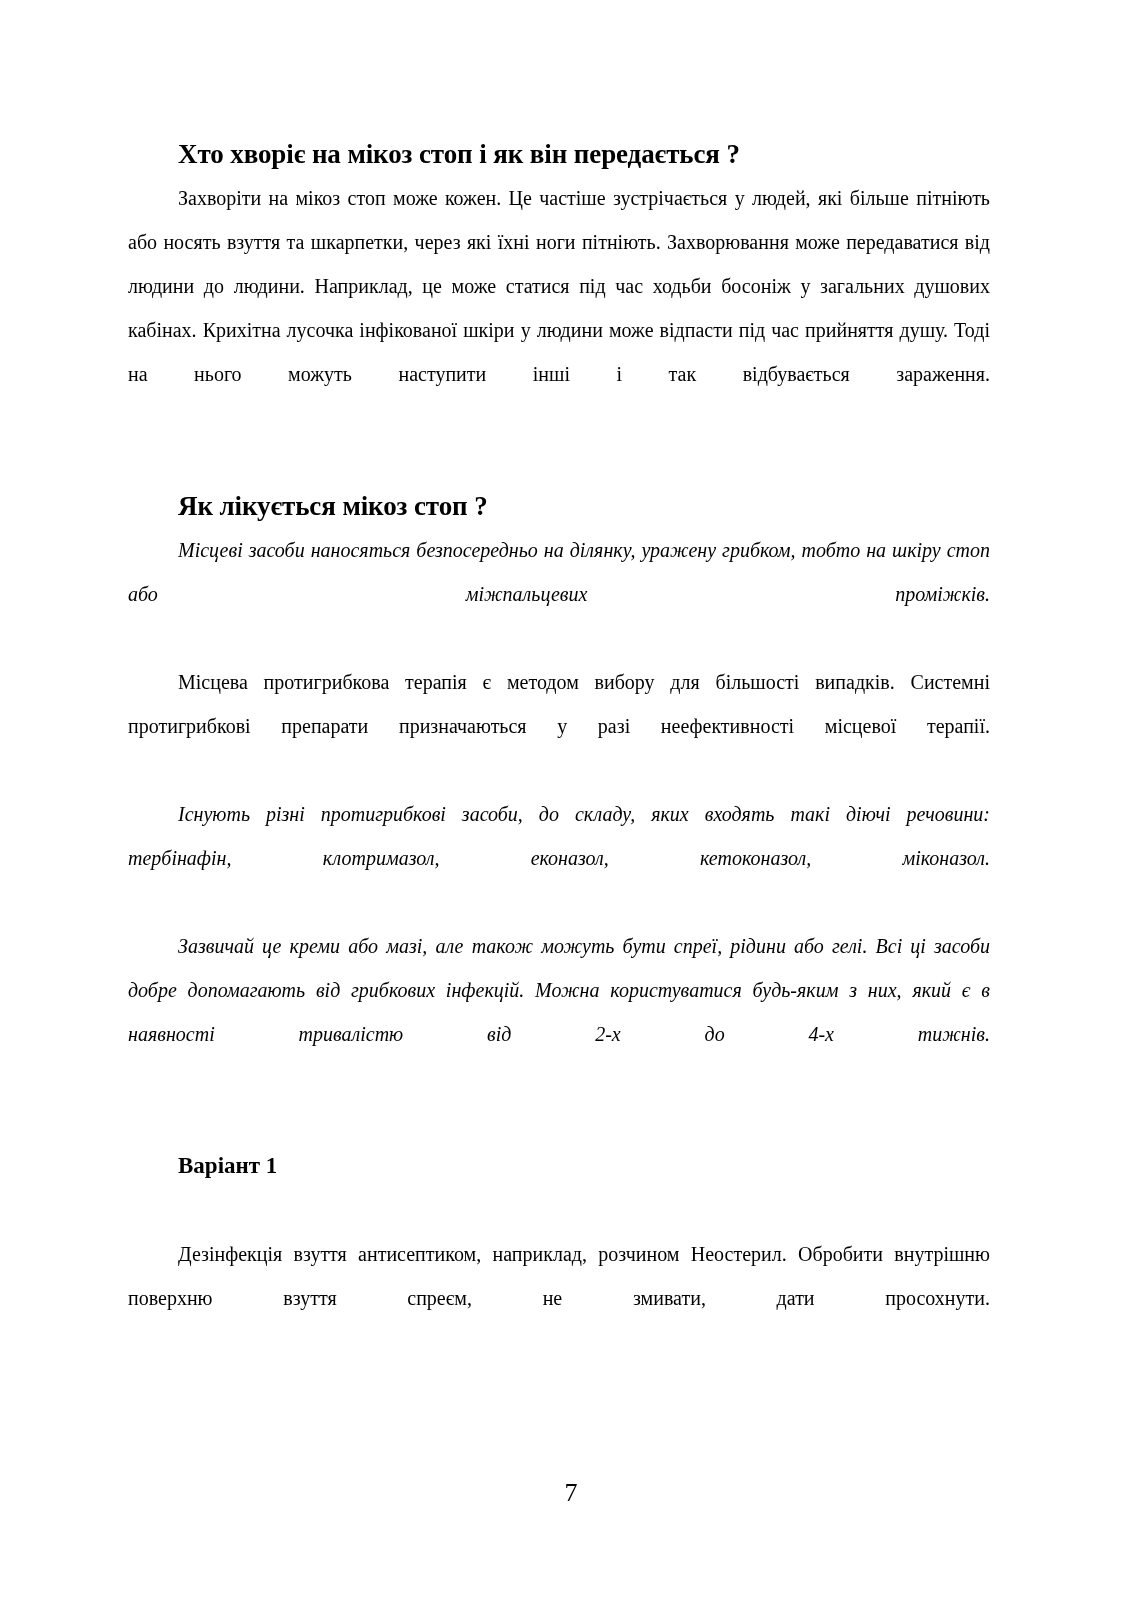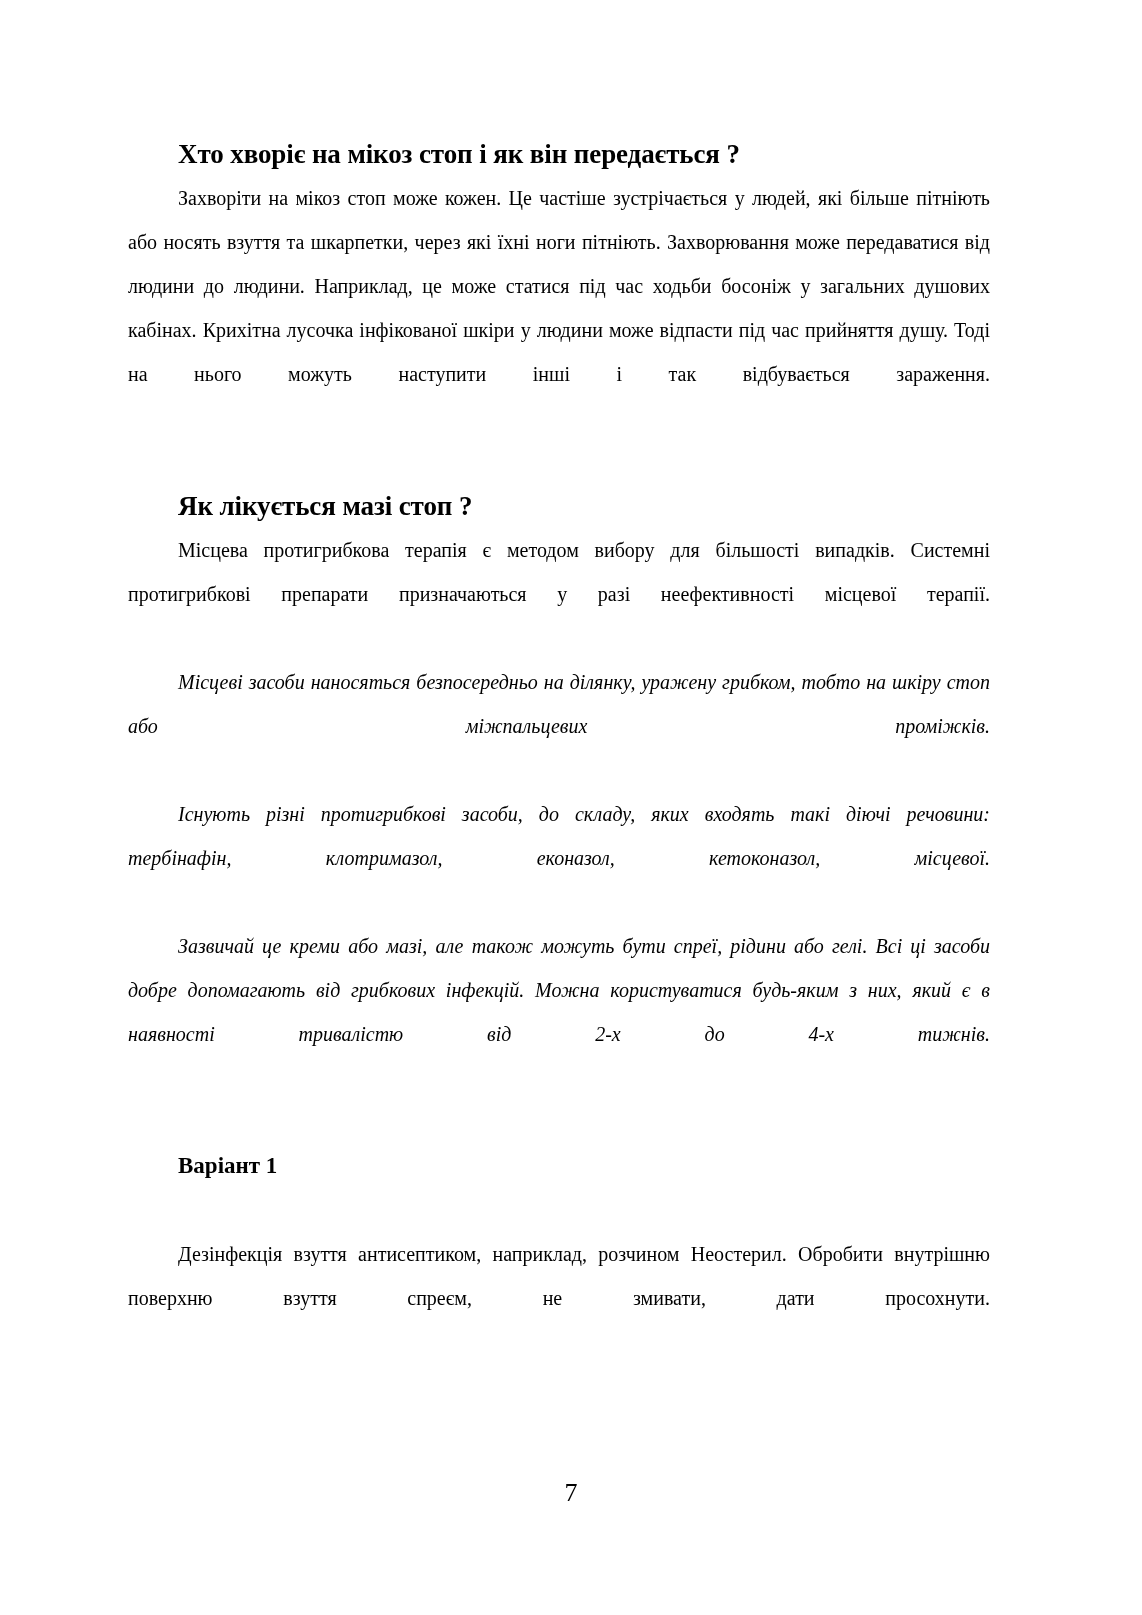--- a/index.html
+++ b/index.html
@@ -82,27 +82,27 @@
 <div class="page">
 
   <div class="content">
 
     <p class="heading">Хто хворіє на мікоз стоп і як він передається ?</p>
 
     <p class="para">Захворіти на мікоз стоп може кожен. Це частіше зустрічається у людей, які більше пітніють або носять взуття та  шкарпетки,  через які  їхні  ноги  пітніють. Захворювання може передаватися від людини до людини. Наприклад, це може статися під час ходьби босоніж у загальних душових кабінах. Крихітна лусочка інфікованої шкіри у людини може відпасти під час прийняття душу. Тоді на нього можуть наступити інші і так відбувається зараження.</p>
 
     <div class="spacer-line"></div>
 
-    <p class="heading">Як лікується мазі стоп ?</p>
+    <p class="heading">Як лікується мікоз стоп ?</p>
+
+    <p class="para italic">Місцеві засоби наносяться безпосередньо на ділянку, уражену грибком, тобто на шкіру стоп або міжпальцевих проміжків.</p>
 
     <p class="para">Місцева протигрибкова терапія є методом вибору для більшості випадків. Системні протигрибкові препарати призначаються у разі неефективності місцевої терапії.</p>
 
-    <p class="para italic">Місцеві засоби наносяться безпосередньо на ділянку, уражену грибком, тобто на шкіру стоп або міжпальцевих проміжків.</p>
-
-    <p class="para italic">Існують різні протигрибкові засоби, до складу, яких входять такі діючі речовини: тербінафін, клотримазол, еконазол, кетоконазол, місцевої.</p>
+    <p class="para italic">Існують різні протигрибкові засоби, до складу, яких входять такі діючі речовини: тербінафін, клотримазол, еконазол, кетоконазол, міконазол.</p>
 
     <p class="para italic">Зазвичай це креми або мазі, але також можуть бути спреї, рідини або гелі. Всі ці засоби добре допомагають від грибкових інфекцій. Можна користуватися будь-яким з них, який є в наявності тривалістю від 2-х до 4-х тижнів.</p>
 
     <div class="spacer-line"></div>
 
     <p class="heading-variant">Варіант 1</p>
 
     <div class="spacer-line"></div>
 
 

